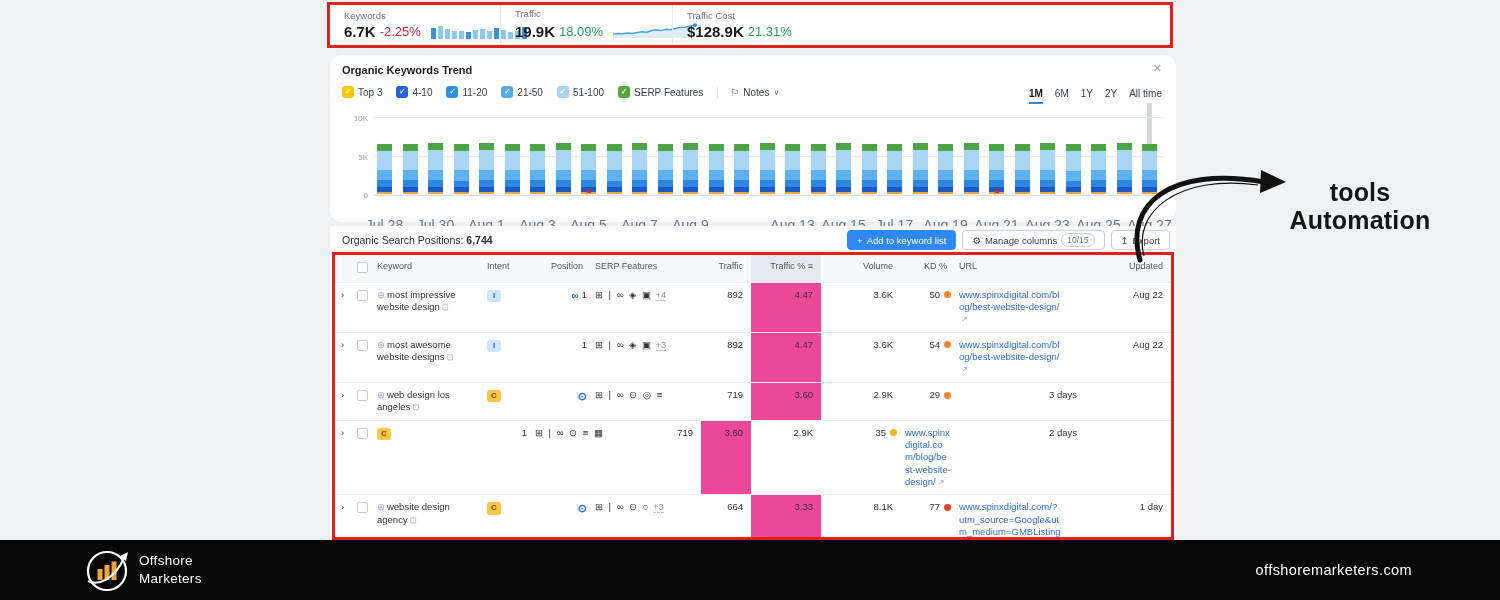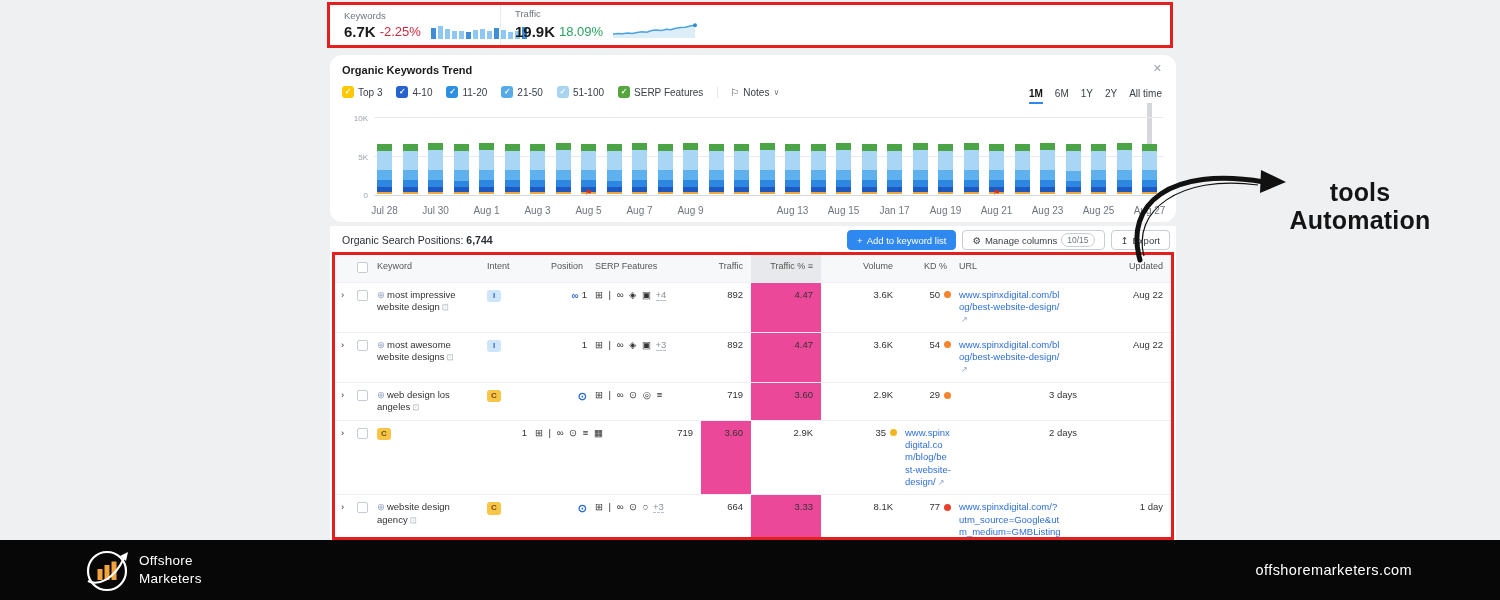--- a/index.html
+++ b/index.html
@@ -50,21 +50,21 @@
   #ranges .rng { font-size: 10px; color: #3a4049; padding-bottom: 3px; cursor: pointer; }
   #ranges .rng.active { color: #111; font-weight: bold; border-bottom: 2px solid var(--primary-blue); }
   
   #chart { position: absolute; left: 12px; top: 62px; right: 12px; height: 100px; }
   .ylab { position: absolute; right: calc(100% - 26px); font-size: 8px; color: #9aa2ac; text-align: right; width: 24px; }
   #plot { position: absolute; left: 32px; top: 0; width: 790px; height: 78px; }
   .gline { position: absolute; left: 0; right: 0; height: 1px; background: #e9ebee; }
   .gline.axis { background: #d8dbdf; }
   .bar { position: absolute; bottom: 1px; width: 15px; display: flex; flex-direction: column-reverse; }
   .seg { width: 100%; }
-  .xlab { position: absolute; top: 88px; transform: translateX(-50%); font-size: 10px; color: #6f7680; white-space: nowrap; }
+  .xlab { position: absolute; top: 100px; transform: translateX(-50%); font-size: 14px; color: #6f7680; white-space: nowrap; }
   .flag { position: absolute; bottom: -2px; font-size: 8px; color: #d92b22; }
   #hoverband { position: absolute; width: 5px; background: #d4d8dd; top: -14px; }
   
   #positions-panel { position: absolute; left: 330px; top: 226px; width: 846px; height: 314px; background: #fff; }
   #pos-title { position: absolute; left: 12px; top: 8px; font-size: 10.5px; color: #2a2f36; }
   #pos-title b { font-weight: bold; }
   #pos-actions { position: absolute; right: 6px; top: 4px; display: flex; gap: 6px; align-items: center; }
   .btn { height: 20px; display: flex; align-items: center; gap: 4px; font-size: 9.5px; border-radius: 4px; padding: 0 9px; cursor: pointer; }
   .btn-primary { background: var(--primary-blue); color: #fff; border: 1px solid var(--primary-blue); }
   .btn-ghost { background: #fff; color: #3a4049; border: 1px solid #c9ced6; }
@@ -144,20 +144,27 @@
     <div class="stat-row">
       <span class="stat-value">19.9K</span>
       <span class="stat-change chg-pos">18.09%</span>
       <span id="spark-wrap"><svg width="88" height="18">
             <path d="M 2.0 13 L 6.8 12.5 L 11.6 12.8 L 16.5 12 L 21.3 12.4 L 26.1 11.5 L 30.9 10.8 L 35.8 11.2 L 40.6 9.5 L 45.4 9 L 50.2 9.6 L 55.1 8.2 L 59.9 8.8 L 64.7 7.2 L 69.5 6.5 L 74.4 6.2 L 79.2 5 L 84.0 4.2 L 84 17 L 2 17 Z" fill="rgba(74,163,224,0.18)"></path>
             <path d="M 2.0 13 L 6.8 12.5 L 11.6 12.8 L 16.5 12 L 21.3 12.4 L 26.1 11.5 L 30.9 10.8 L 35.8 11.2 L 40.6 9.5 L 45.4 9 L 50.2 9.6 L 55.1 8.2 L 59.9 8.8 L 64.7 7.2 L 69.5 6.5 L 74.4 6.2 L 79.2 5 L 84.0 4.2" stroke="#4aa3e0" stroke-width="1.5" fill="none"></path>
             <circle cx="84" cy="4.2" r="2" fill="#2d8fd8"></circle>
           </svg></span>
     </div>
   </div>
+  <div class="stat">
+    <div class="stat-label">Traffic Cost</div>
+    <div class="stat-row">
+      <span class="stat-value">$128.9K</span>
+      <span class="stat-change chg-pos">21.31%</span>
+    </div>
+  </div>
 </div>
 
 <div id="trend-panel">
   <div id="trend-title">Organic Keywords Trend</div>
   <div id="trend-close">✕</div>
   <div id="filters">
       <span class="chip">
         <span class="cb" style="background: rgb(255, 200, 0);">✓</span>
         <span class="cl">Top 3</span>
       </span>
@@ -366,21 +373,21 @@
           <div class="seg" style="height: 7.2px; background: rgb(75, 164, 70);"></div>
         </div>
         <div class="bar" style="left: 487.5px; width: 15px;">
           <div class="seg" style="height: 2.4px; background: rgb(240, 166, 60);"></div>
           <div class="seg" style="height: 5.1px; background: rgb(29, 89, 194);"></div>
           <div class="seg" style="height: 6.2px; background: rgb(45, 135, 224);"></div>
           <div class="seg" style="height: 10.1px; background: rgb(94, 177, 236);"></div>
           <div class="seg" style="height: 19.5px; background: rgb(169, 214, 245);"></div>
           <div class="seg" style="height: 7px; background: rgb(75, 164, 70);"></div>
         </div>
-        <span class="xlab" style="left: 520.5px;">Jan 17</span>
+        <span class="xlab" style="left: 520.5px;">Jul 17</span>
         <div class="bar" style="left: 513px; width: 15px;">
           <div class="seg" style="height: 2.4px; background: rgb(240, 166, 60);"></div>
           <div class="seg" style="height: 5px; background: rgb(29, 89, 194);"></div>
           <div class="seg" style="height: 6.2px; background: rgb(45, 135, 224);"></div>
           <div class="seg" style="height: 10px; background: rgb(94, 177, 236);"></div>
           <div class="seg" style="height: 19.2px; background: rgb(169, 214, 245);"></div>
           <div class="seg" style="height: 6.9px; background: rgb(75, 164, 70);"></div>
         </div>
         <div class="bar" style="left: 538.5px; width: 15px;">
           <div class="seg" style="height: 2.3px; background: rgb(240, 166, 60);"></div>

